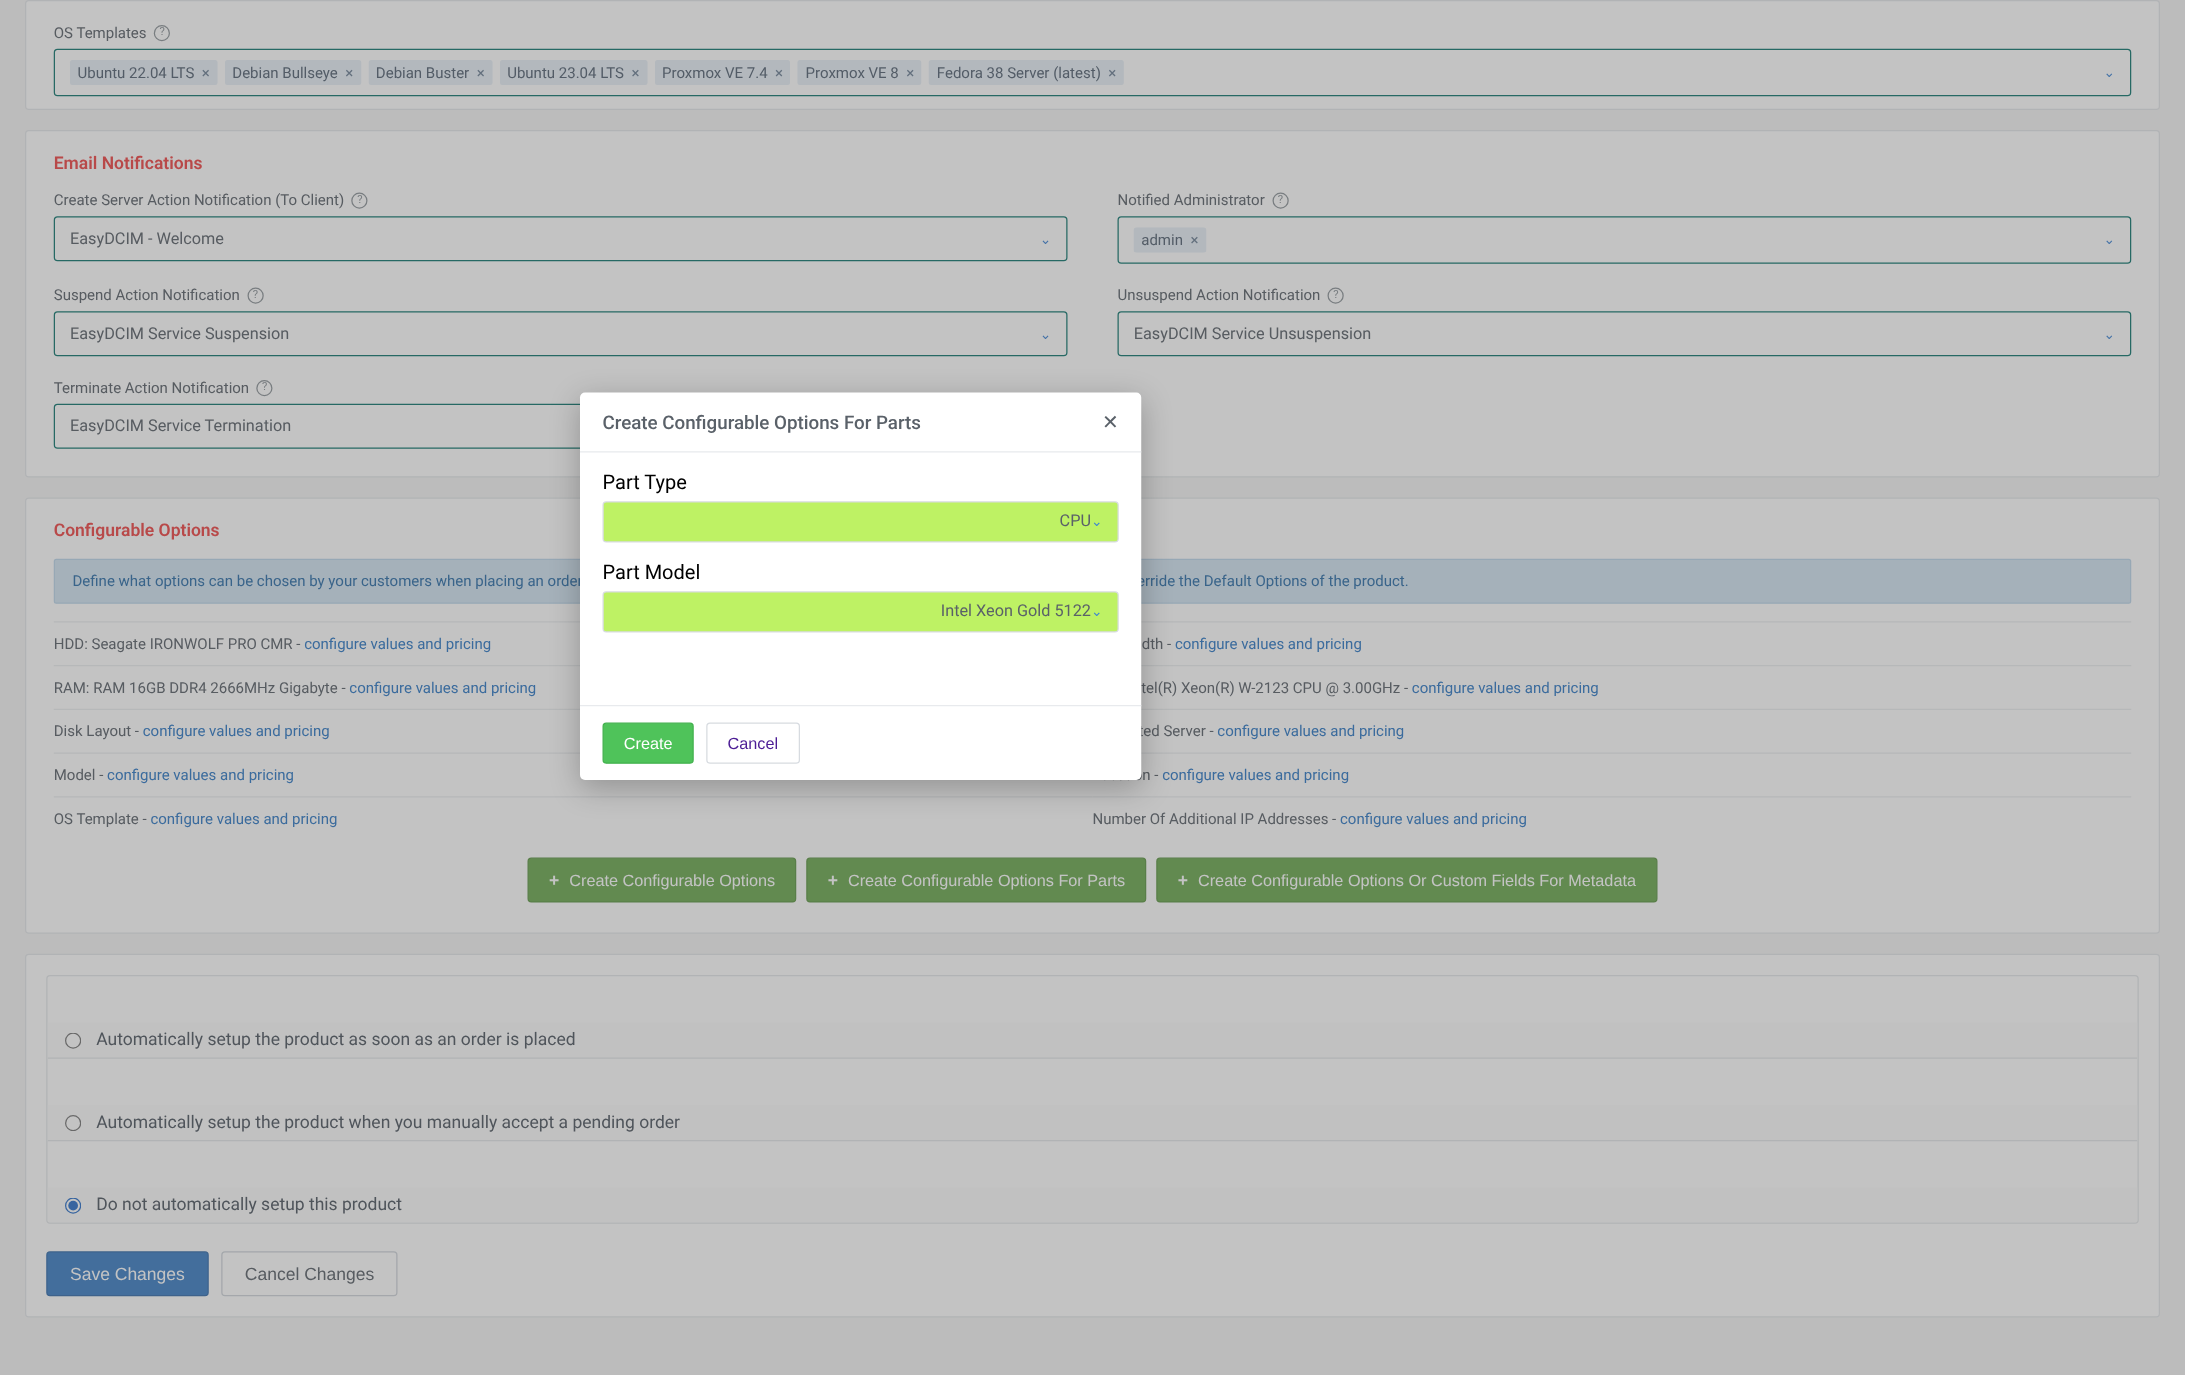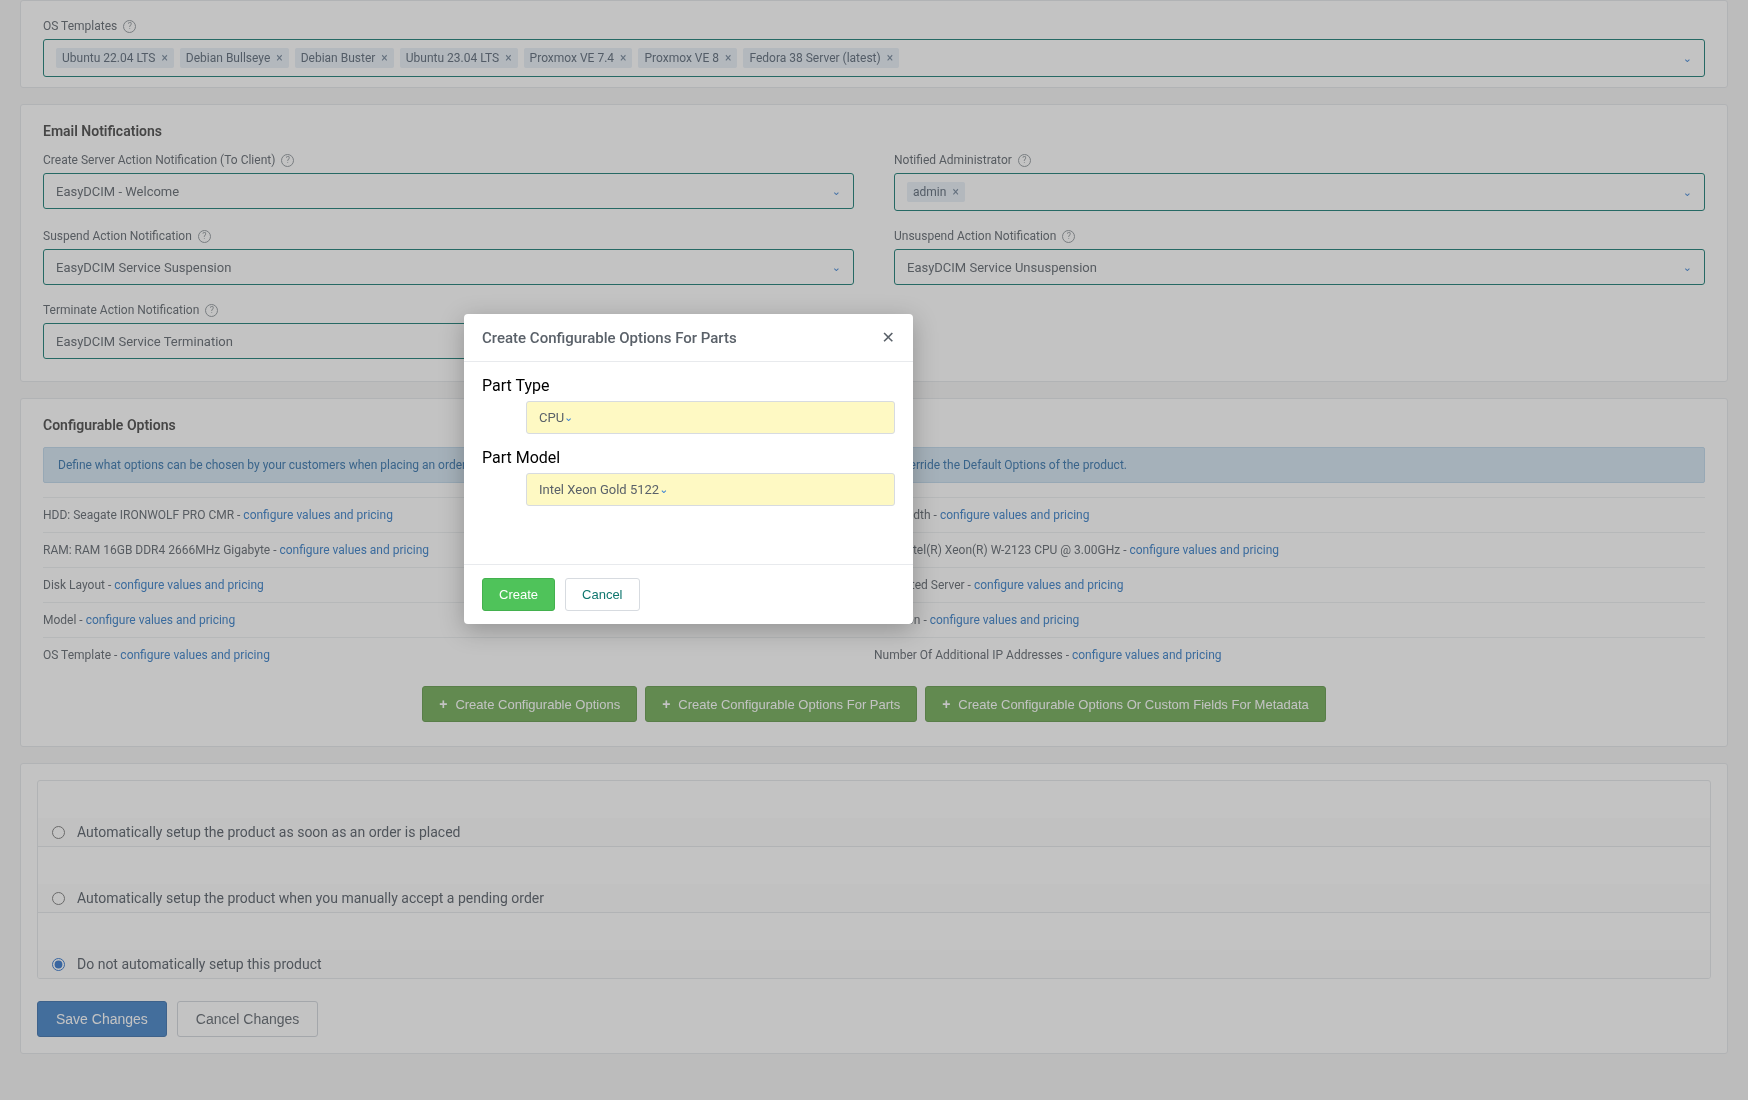--- a/index.html
+++ b/index.html
@@ -27,21 +27,21 @@
   background: #fff;
   border: 1px solid #e4e7ea;
   border-radius: 3px;
   margin-bottom: 16px;
   padding: 18px 22px;
 }
 .panel.no-bottom { padding-bottom: 10px; }
 .section-title {
   font-size: 14px;
   font-weight: 600;
-  color: #404040;
+  color: #ef4444;
   margin-bottom: 14px;
 }
 .field-label {
   font-size: 12px;
   color: #5a6169;
   margin-bottom: 6px;
   display: flex;
   align-items: center;
   gap: 6px;
 }
@@ -237,49 +237,48 @@
 .modal-label {
   font-size: 16px;
   color: #000000;
   margin-bottom: 6px;
   display: block;
 }
 .modal-select {
   border: 1px solid #d7dbe0;
   border-radius: 3px;
   padding: 8px 12px;
-  background: #fef9c3;
-  display: flex;
-  align-items: center;
-  justify-content: flex-start;
+  background: #bef264;
+  display: flex;
+  align-items: center;
+  justify-content: flex-end;
   cursor: pointer;
   font-size: 13px;
   color: #5a6169;
   margin-bottom: 14px;
-  margin-left: 44px;
 }
 .modal-ftr {
   border-top: 1px solid #e8eaed;
   padding: 13px 18px;
   display: flex;
   gap: 10px;
   margin-top: 36px;
 }
 .btn-create {
   background: #4fc35a;
   color: #fff;
   border: 1px solid #43b14e;
   border-radius: 3px;
   padding: 8px 16px;
   font-size: 13px;
   cursor: pointer;
 }
 .btn-cancel {
   background: #fff;
-  color: #0f766e;
+  color: #4c1d95;
   border: 1px solid #d7dbe0;
   border-radius: 3px;
   padding: 8px 16px;
   font-size: 13px;
   cursor: pointer;
 }
 </style>
 </head>
 <body>
 

